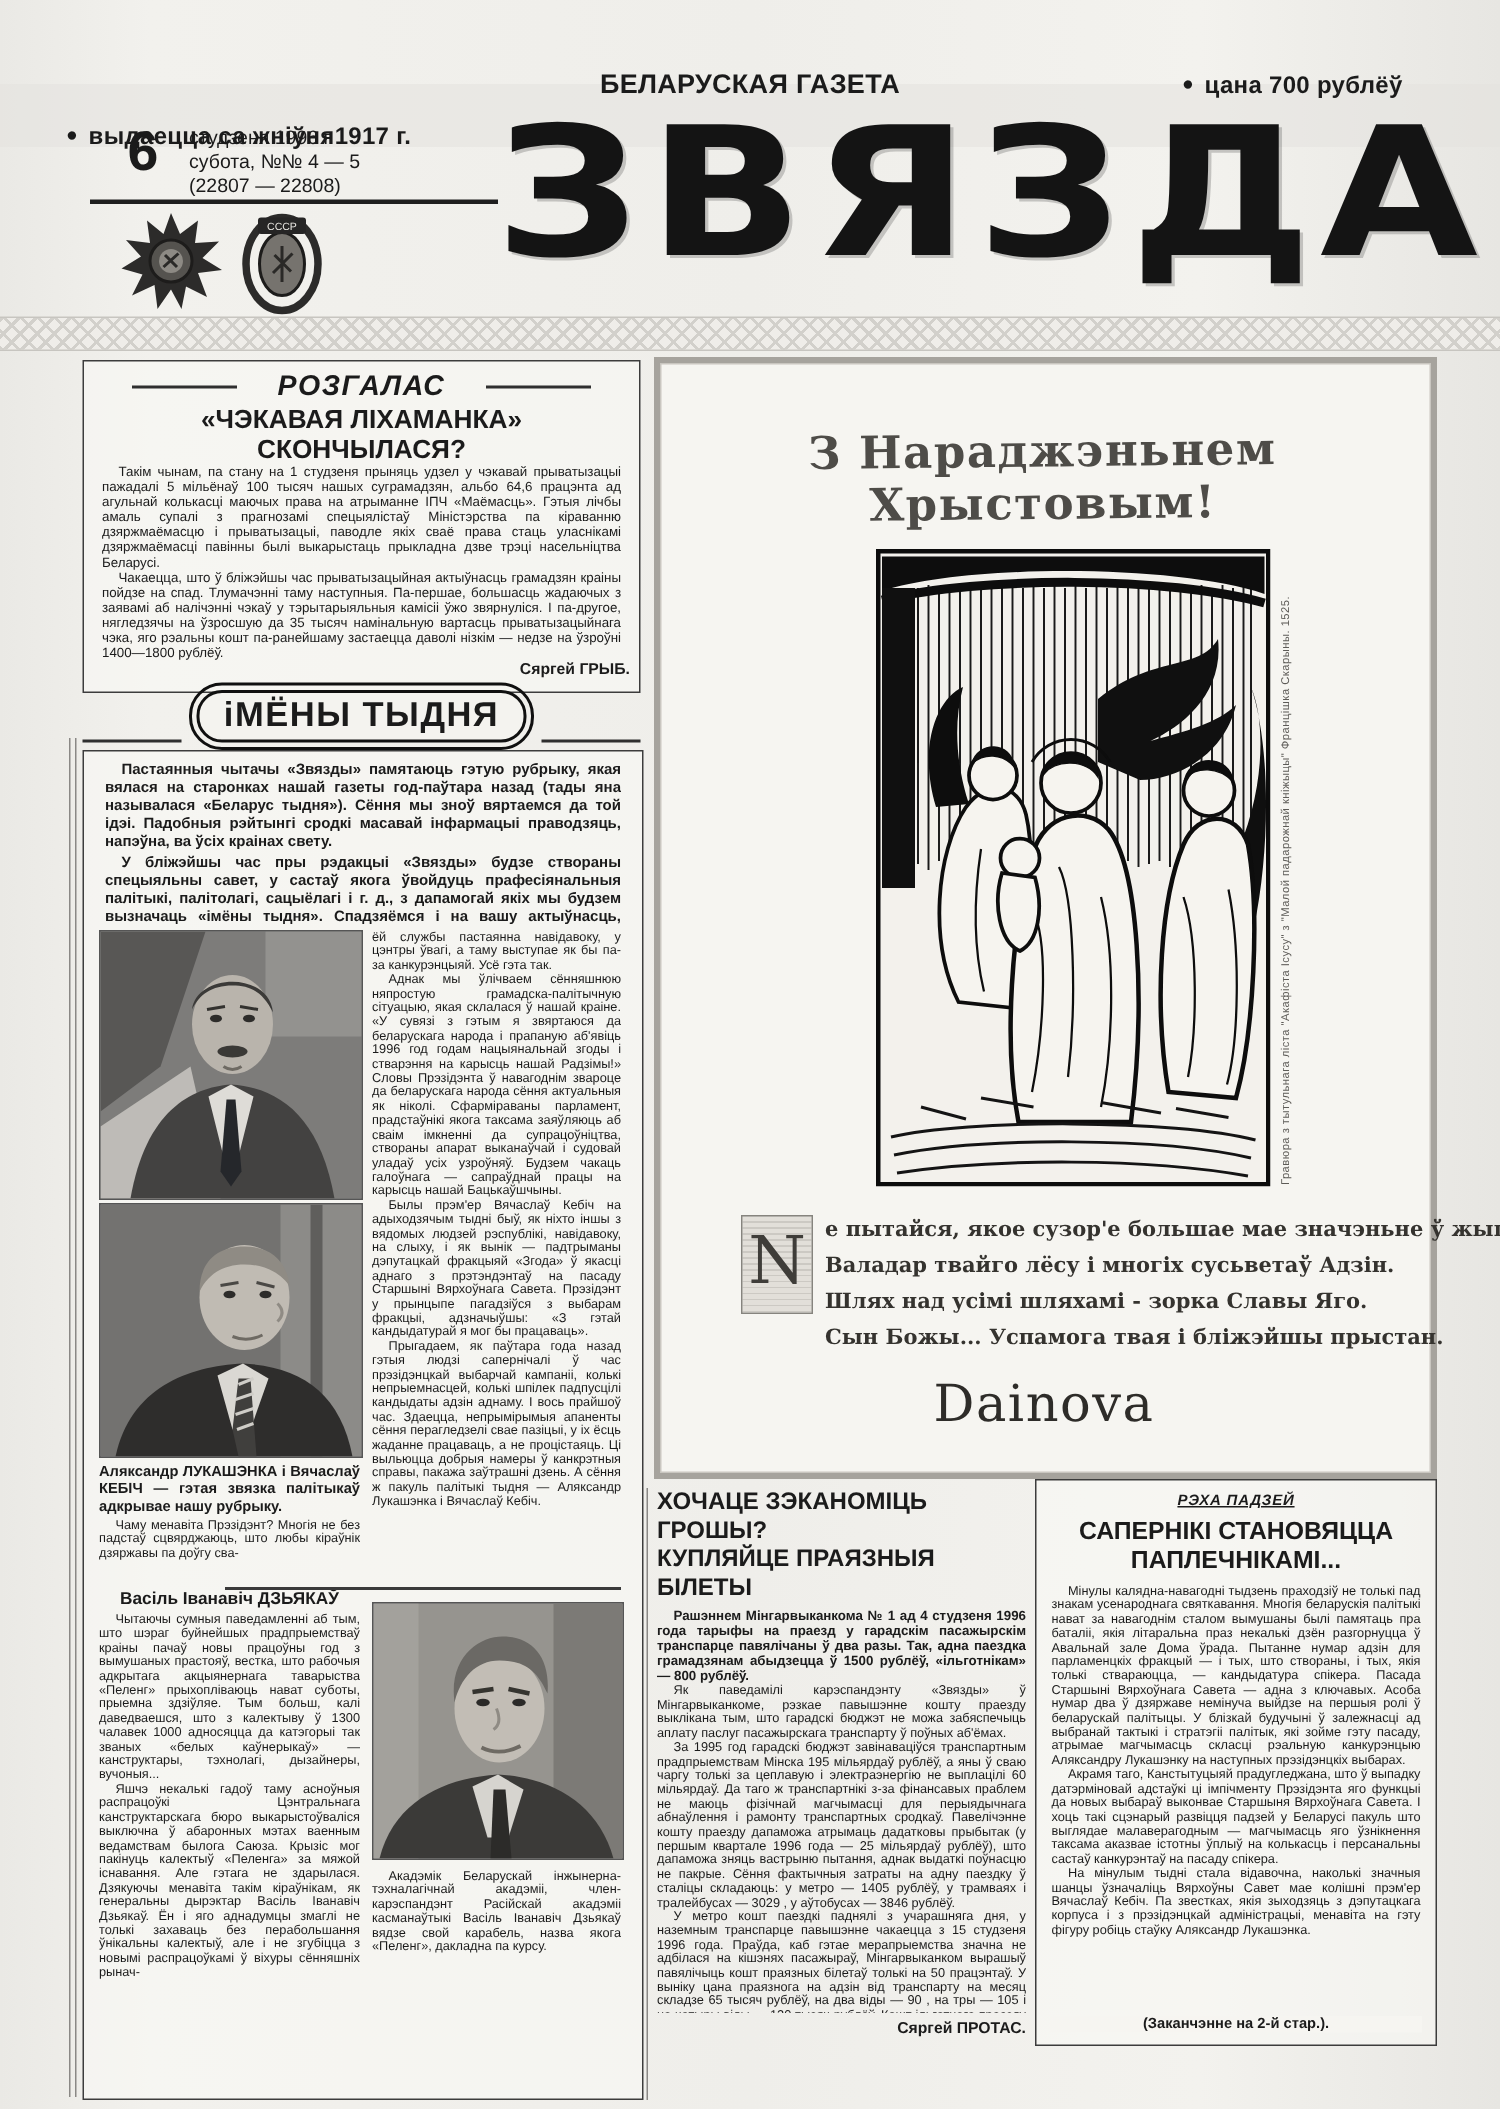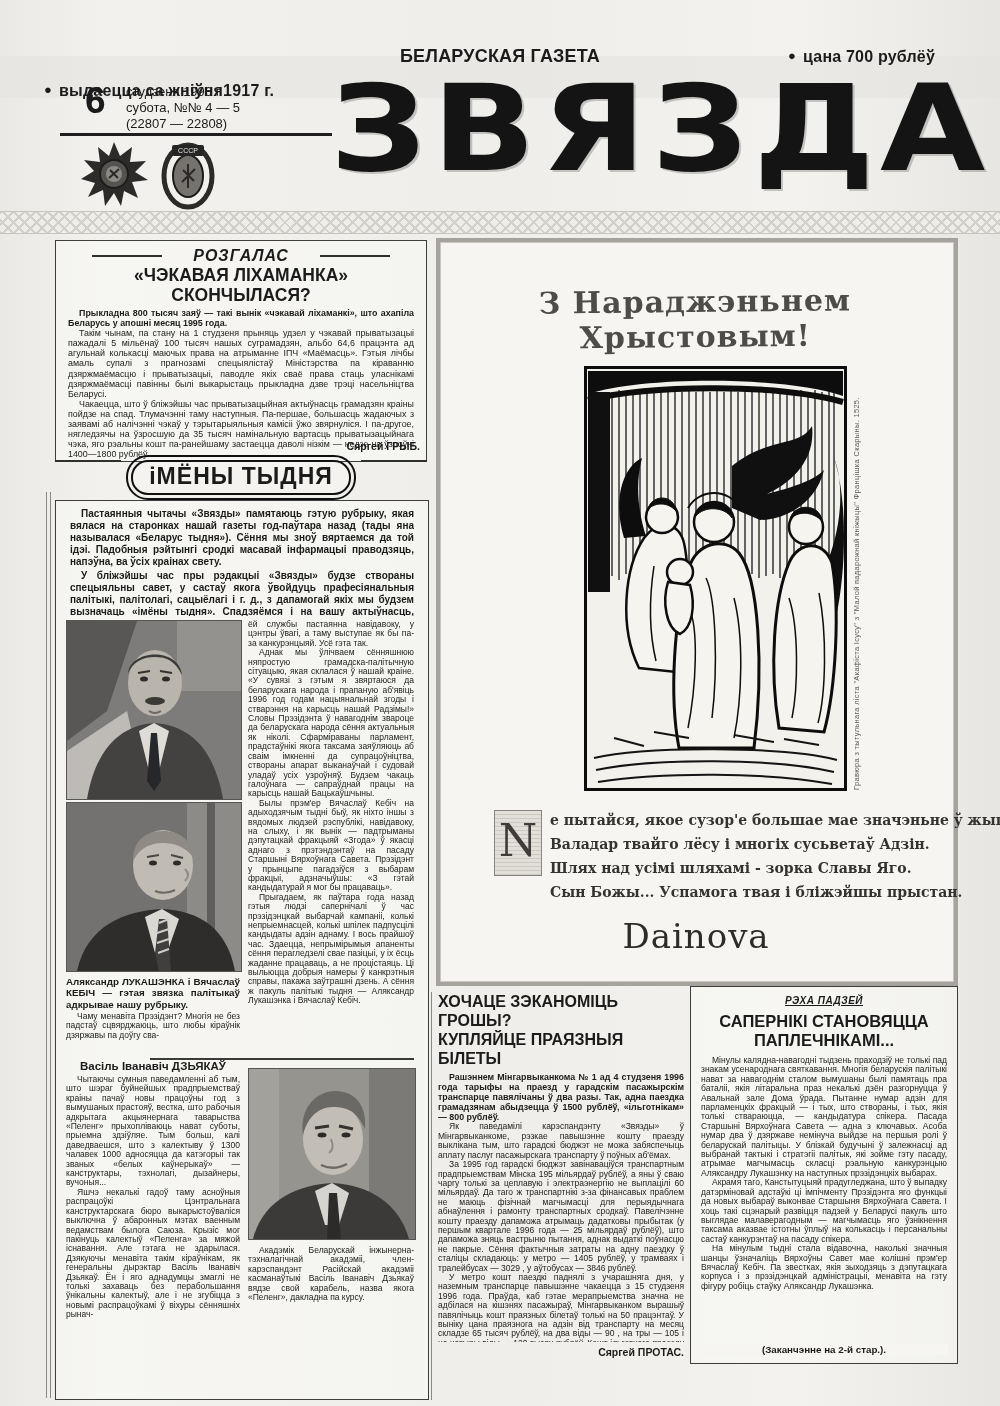--- a/index.html
+++ b/index.html
@@ -28,29 +28,29 @@
            text-shadow:2px 2px 0 rgba(60,60,60,.25);}
   .ornament{left:0;top:211px;width:1000px;height:21px;background-color:#efede9;
     background-image:repeating-linear-gradient(45deg,#d2d0cb 0 2px,transparent 2px 8px),
                      repeating-linear-gradient(-45deg,#d2d0cb 0 2px,transparent 2px 8px);
     border-top:1px solid #c7c5c0;border-bottom:1px solid #c7c5c0;}
 
   
   .box{border:1.5px solid #3c3c3c;background:rgba(250,249,246,.55);}
   .kicker-row{display:flex;align-items:center;gap:8px;}
   .kicker-line{flex:1;height:2px;background:#2f2f2f;max-width:70px;margin:0 auto;}
-  .kicker{font-size:16px;font-weight:bold;font-style:italic;letter-spacing:1px;white-space:nowrap;}
+  .kicker{font-size:19px;font-weight:bold;font-style:italic;letter-spacing:1px;white-space:nowrap;}
   .headline-lg{font-size:17.5px;font-weight:bold;line-height:20px;}
   .body-9{font-size:8.9px;line-height:10.1px;}
   .body-8{font-size:8.5px;line-height:9.4px;}
   .lead{font-weight:bold;}
   .byline{font-weight:bold;font-size:10.5px;}
 
   
-  .imeny-wrap{display:flex;align-items:flex-start;}
+  .imeny-wrap{display:flex;align-items:flex-end;}
   .imeny-box{border:2.5px solid #101010;outline:2px solid #101010;outline-offset:3px;border-radius:17px;
              padding:1px 16px 3px 16px;background:#f4f3ef;
              font-size:23px;font-weight:bold;letter-spacing:1px;white-space:nowrap;}
   .hline{height:2px;background:#2f2f2f;flex:1;}
 
   .intro{font-size:10px;line-height:12px;font-weight:bold;}
   .divider{background:#3a3a3a;height:1.5px;}
   .subhead{font-size:11.5px;font-weight:bold;}
 
   .photo{border:1px solid #555;background:#8a8a8a;display:block;}
@@ -120,21 +120,20 @@
   <div class="abs rail" style="left:46px;top:492px;width:1px;height:906px;"></div>
   <div class="abs rail" style="left:431px;top:992px;width:1px;height:408px;"></div>
 
   <div class="abs box clip" style="left:55px;top:240px;width:372px;height:222px;padding:6px 12px;box-sizing:border-box;">
     <div class="kicker-row">
       <div class="kicker-line"></div>
       <div class="kicker">РОЗГАЛАС</div>
       <div class="kicker-line"></div>
     </div>
     <div class="headline-lg ctr">«ЧЭКАВАЯ ЛІХАМАНКА» СКОНЧЫЛАСЯ?</div>
-    <p class="body-9 lead just ind" style="margin-top:3px;">Прыкладна 800 тысяч заяў — такі вынік «чэкавай ліхаманкі», што ахапіла Беларусь у апошні месяц 1995 года.</p>
     <p class="body-9 just ind">Такім чынам, па стану на 1 студзеня прыняць удзел у чэкавай прыватызацыі пажадалі 5 мільёнаў 100 тысяч нашых суграмадзян, альбо 64,6 працэнта ад агульнай колькасці маючых права на атрыманне ІПЧ «Маёмасць». Гэтыя лічбы амаль супалі з прагнозамі спецыялістаў Міністэрства па кіраванню дзяржмаёмасцю і прыватызацыі, паводле якіх сваё права стаць уласнікамі дзяржмаёмасці павінны былі выкарыстаць прыкладна дзве трэці насельніцтва Беларусі.</p>
     <p class="body-9 just ind">Чакаецца, што ў бліжэйшы час прыватызацыйная актыўнасць грамадзян краіны пойдзе на спад. Тлумачэнні таму наступныя. Па-першае, большасць жадаючых з заявамі аб налічэнні чэкаў у тэрытарыяльныя камісіі ўжо звярнуліся. І па-другое, нягледзячы на ўзросшую да 35 тысяч намінальную вартасць прыватызацыйнага чэка, яго рэальны кошт па-ранейшаму застаецца даволі нізкім — недзе на ўзроўні 1400—1800 рублёў.</p>
   </div>
   <div class="abs byline" style="left:260px;top:440px;width:160px;text-align:right;">Сяргей ГРЫБ.</div>
 
   <div class="abs imeny-wrap" style="left:55px;top:460px;width:372px;">
     <div class="hline"></div>
     <div class="imeny-box" style="margin:0 10px;">іМЁНЫ ТЫДНЯ</div>
     <div class="hline"></div>
   </div>

